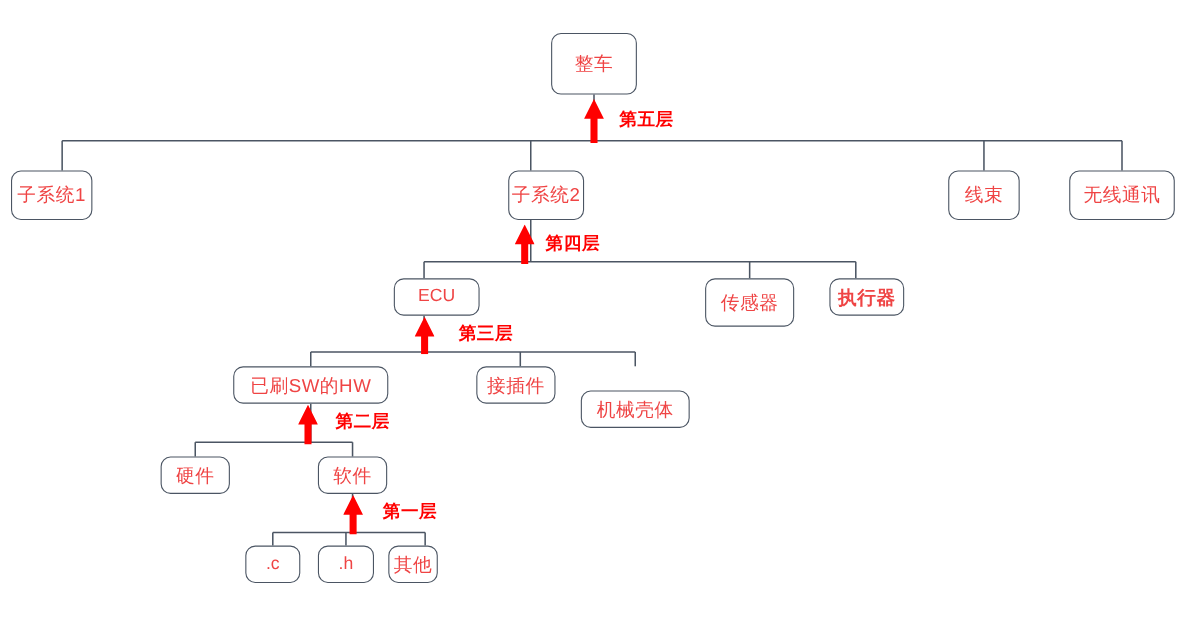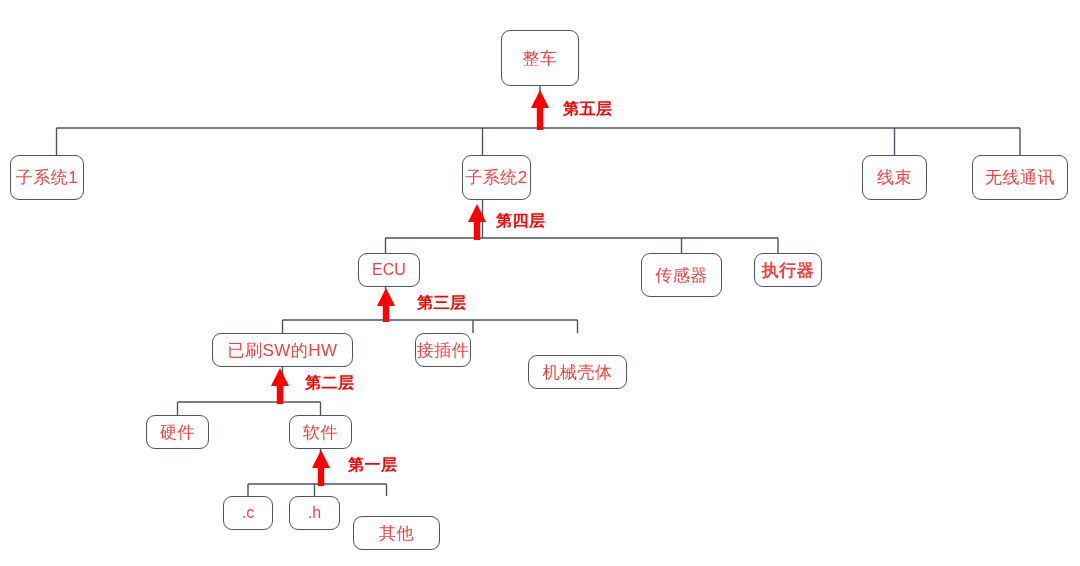--- a/index.html
+++ b/index.html
@@ -94,51 +94,51 @@
     </div>
     <div class="node" style="left: 438px; top: 155px; width: 69px; height: 45px; margin-left: 24px;">
       <span>子系统2</span>
     </div>
     <div class="node" style="left: 862px; top: 155px; width: 65px; height: 45px;">
       <span>线束</span>
     </div>
     <div class="node" style="left: 972px; top: 155px; width: 96px; height: 45px;">
       <span>无线通讯</span>
     </div>
-    <div class="node latin" style="left: 358px; top: 253px; width: 62px; height: 34px;">
+    <div class="node latin" style="left: 358px; top: 253px; width: 78px; height: 34px;">
       <span>ECU</span>
     </div>
     <div class="node" style="left: 641px; top: 253px; width: 81px; height: 44px;">
       <span>传感器</span>
     </div>
     <div class="node" style="left: 754px; top: 253px; width: 68px; height: 34px; font-weight: bold;">
       <span>执行器</span>
     </div>
     <div class="node" style="left: 212px; top: 333px; width: 141px; height: 34px;">
       <span>已刷SW的HW</span>
     </div>
-    <div class="node" style="left: 415px; top: 333px; width: 56px; height: 34px;">
+    <div class="node" style="left: 433px; top: 333px; width: 72px; height: 34px;">
       <span>接插件</span>
     </div>
     <div class="node" style="left: 528px; top: 333px; width: 99px; height: 34px; margin-top: 22px;">
       <span>机械壳体</span>
     </div>
     <div class="node" style="left: 146px; top: 415px; width: 63px; height: 34px;">
       <span>硬件</span>
     </div>
     <div class="node" style="left: 289px; top: 415px; width: 63px; height: 34px;">
       <span>软件</span>
     </div>
     <div class="node latin" style="left: 223px; top: 496px; width: 50px; height: 34px;">
       <span>.c</span>
     </div>
     <div class="node latin" style="left: 289px; top: 496px; width: 51px; height: 34px;">
       <span>.h</span>
     </div>
-    <div class="node" style="left: 353px; top: 496px; width: 87px; height: 34px; margin-top: 20px;">
+    <div class="node" style="left: 353px; top: 496px; width: 45px; height: 34px;">
       <span>其他</span>
     </div>
     <div class="arrow" style="left: 531px; top: 90px; width: 18px; height: 40px;"><svg width="18" height="40" viewBox="0 0 18 40">
         <polygon points="9,0 18,18 12.2,18 12.2,40 5.8,40 5.8,18 0,18" fill="#ff0000"></polygon>
       </svg></div>
     <div class="layer-label" style="left: 563px; top: 99px;">第五层</div>
     <div class="arrow" style="left: 468px; top: 204px; width: 18px; height: 36px;"><svg width="18" height="36" viewBox="0 0 18 36">
         <polygon points="9,0 18,18 12.2,18 12.2,36 5.8,36 5.8,18 0,18" fill="#ff0000"></polygon>
       </svg></div>
     <div class="layer-label" style="left: 496px; top: 211px;">第四层</div>

